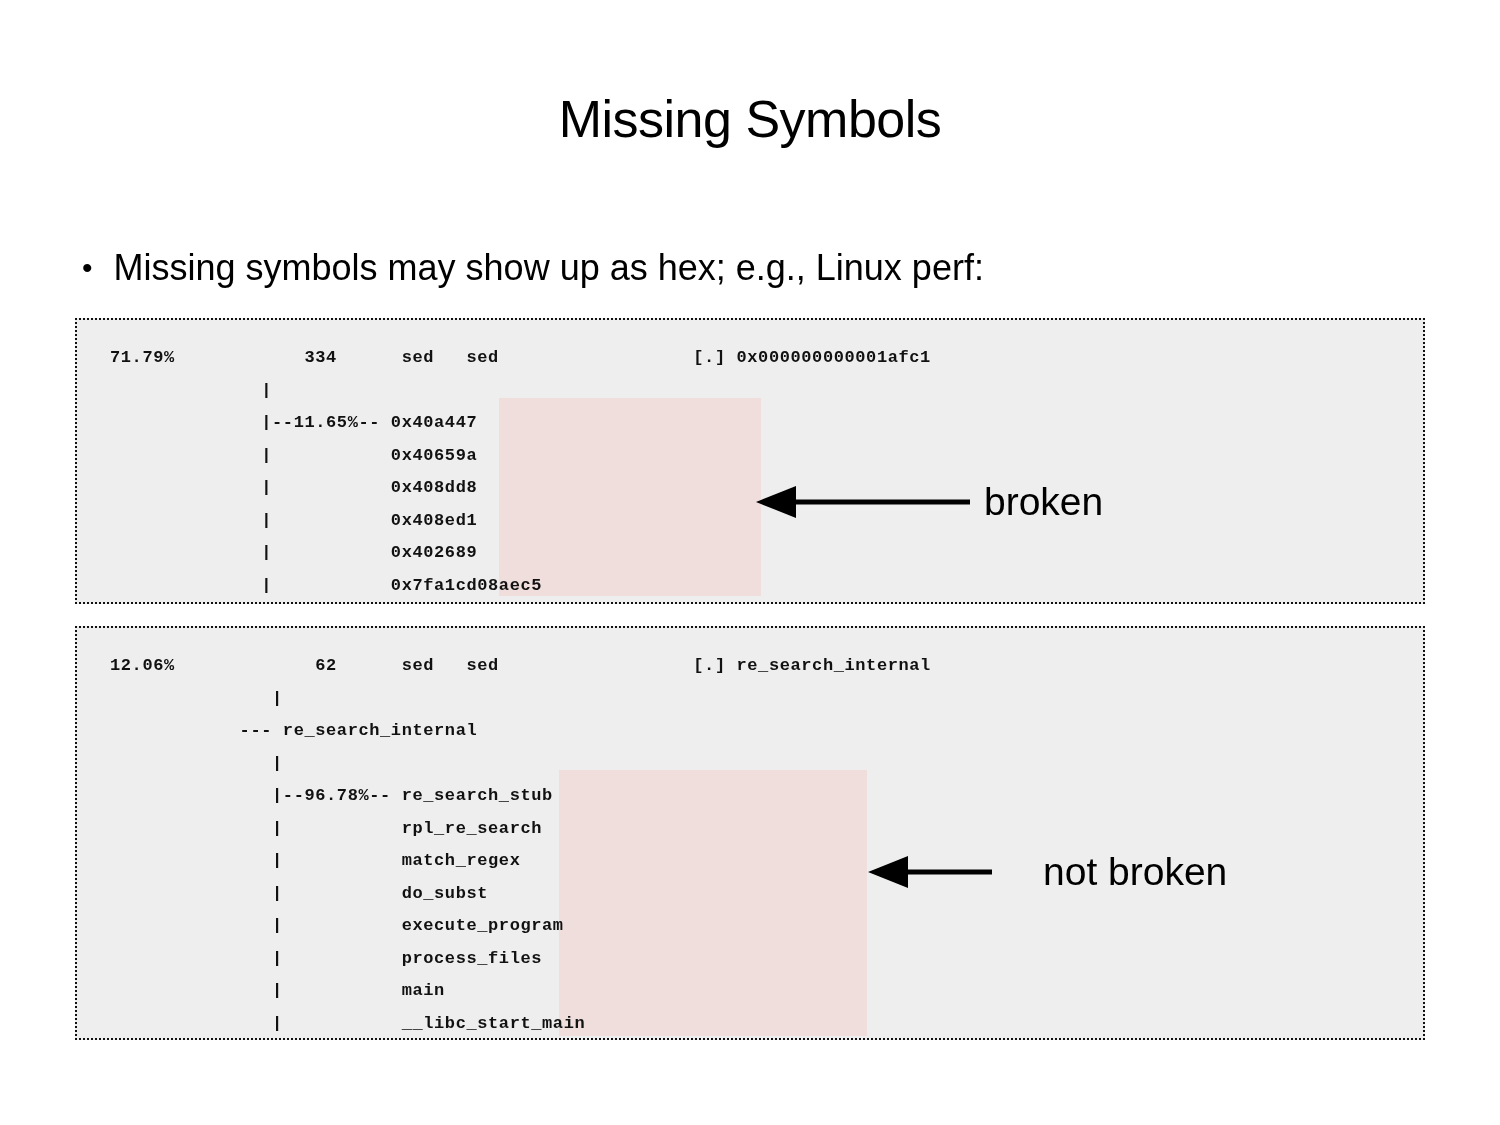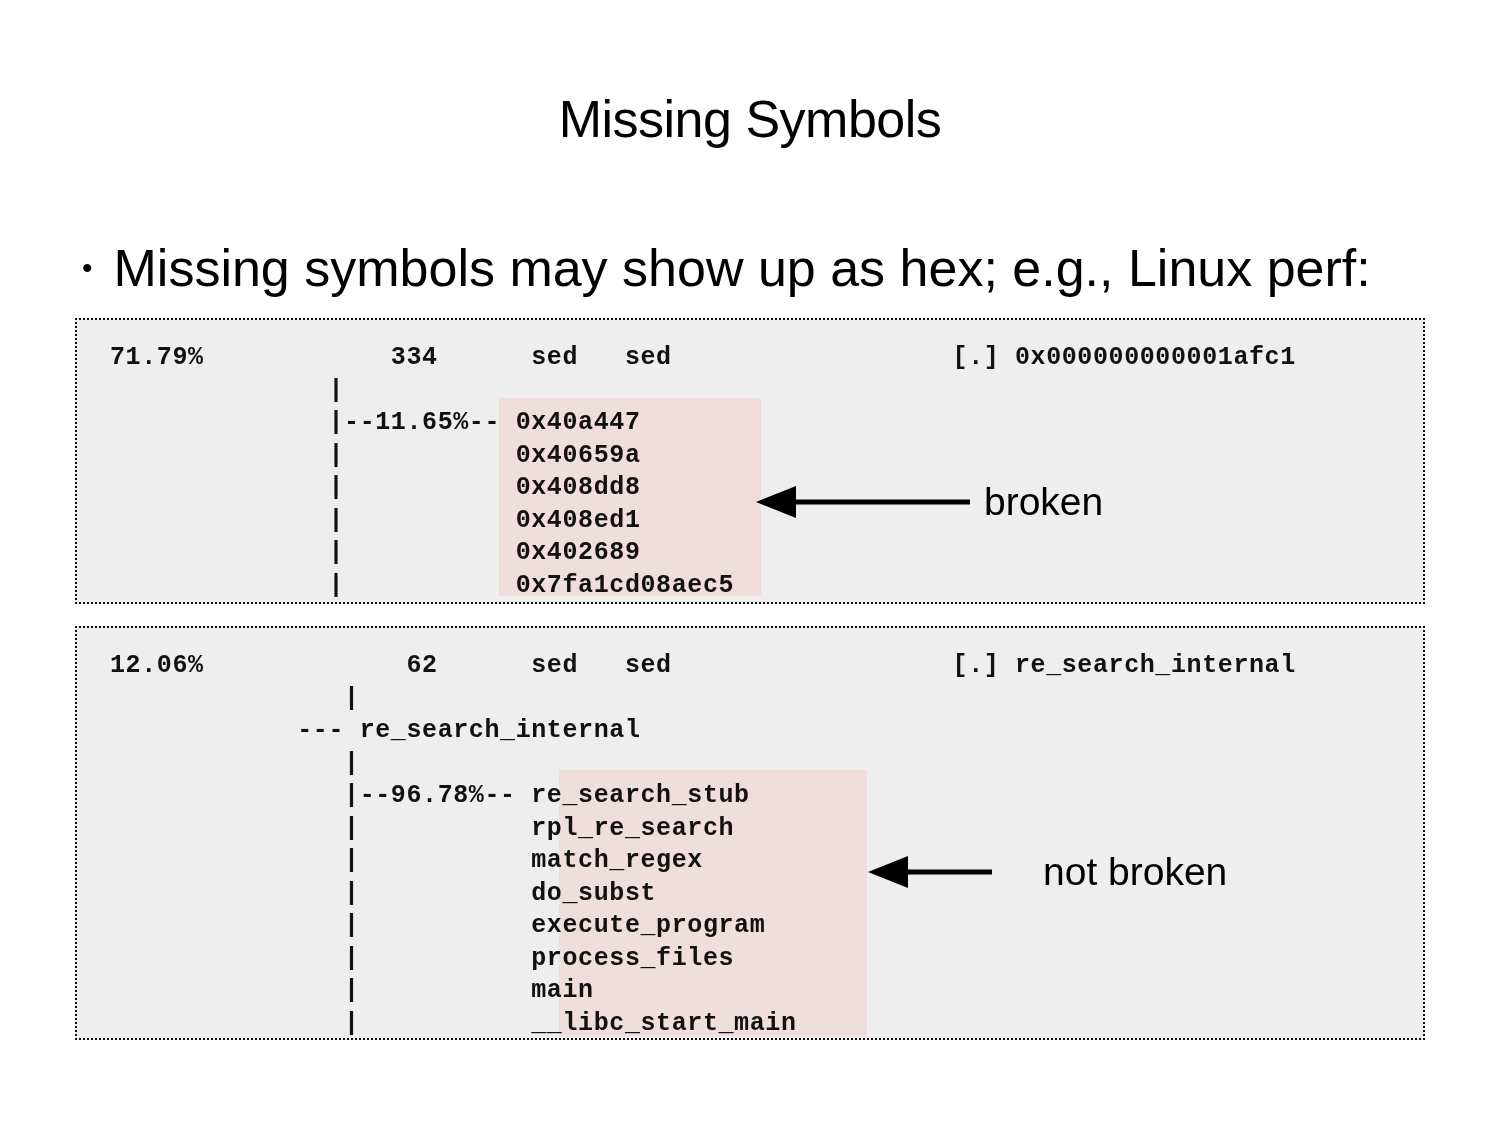--- a/index.html
+++ b/index.html
@@ -40,21 +40,21 @@
     display: flex;
     align-items: flex-start;
   }
   #bullet-marker {
     font-size: 30px;
     line-height: 52px;
     margin-right: 21px;
     flex: 0 0 auto;
   }
   #bullet-text {
-    font-size: 52px;
+    font-size: 36px;
     line-height: 52px;
     font-family: "Liberation Sans", sans-serif;
     white-space: nowrap;
   }
 
   
   .term-block {
     position: absolute;
     left: 75px;
     width: 1350px;
@@ -64,21 +64,21 @@
     overflow: hidden;
   }
   #term-block-1 { top: 318px;  height: 286px; }
   #term-block-2 { top: 626px;  height: 414px; }
 
   .term-pre {
     position: relative;
     margin: 0;
     padding: 0;
     font-family: "Liberation Mono", "DejaVu Sans Mono", monospace;
-    font-size: 25px;
+    font-size: 17px;
     line-height: 32.5px;
     font-weight: bold;
     letter-spacing: 0.6px;
     white-space: pre;
     color: #111111;
     z-index: 2;
   }
   #term-pre-1 { margin: 22px 0 0 33px; }
   #term-pre-2 { margin: 22px 0 0 33px; }
 

